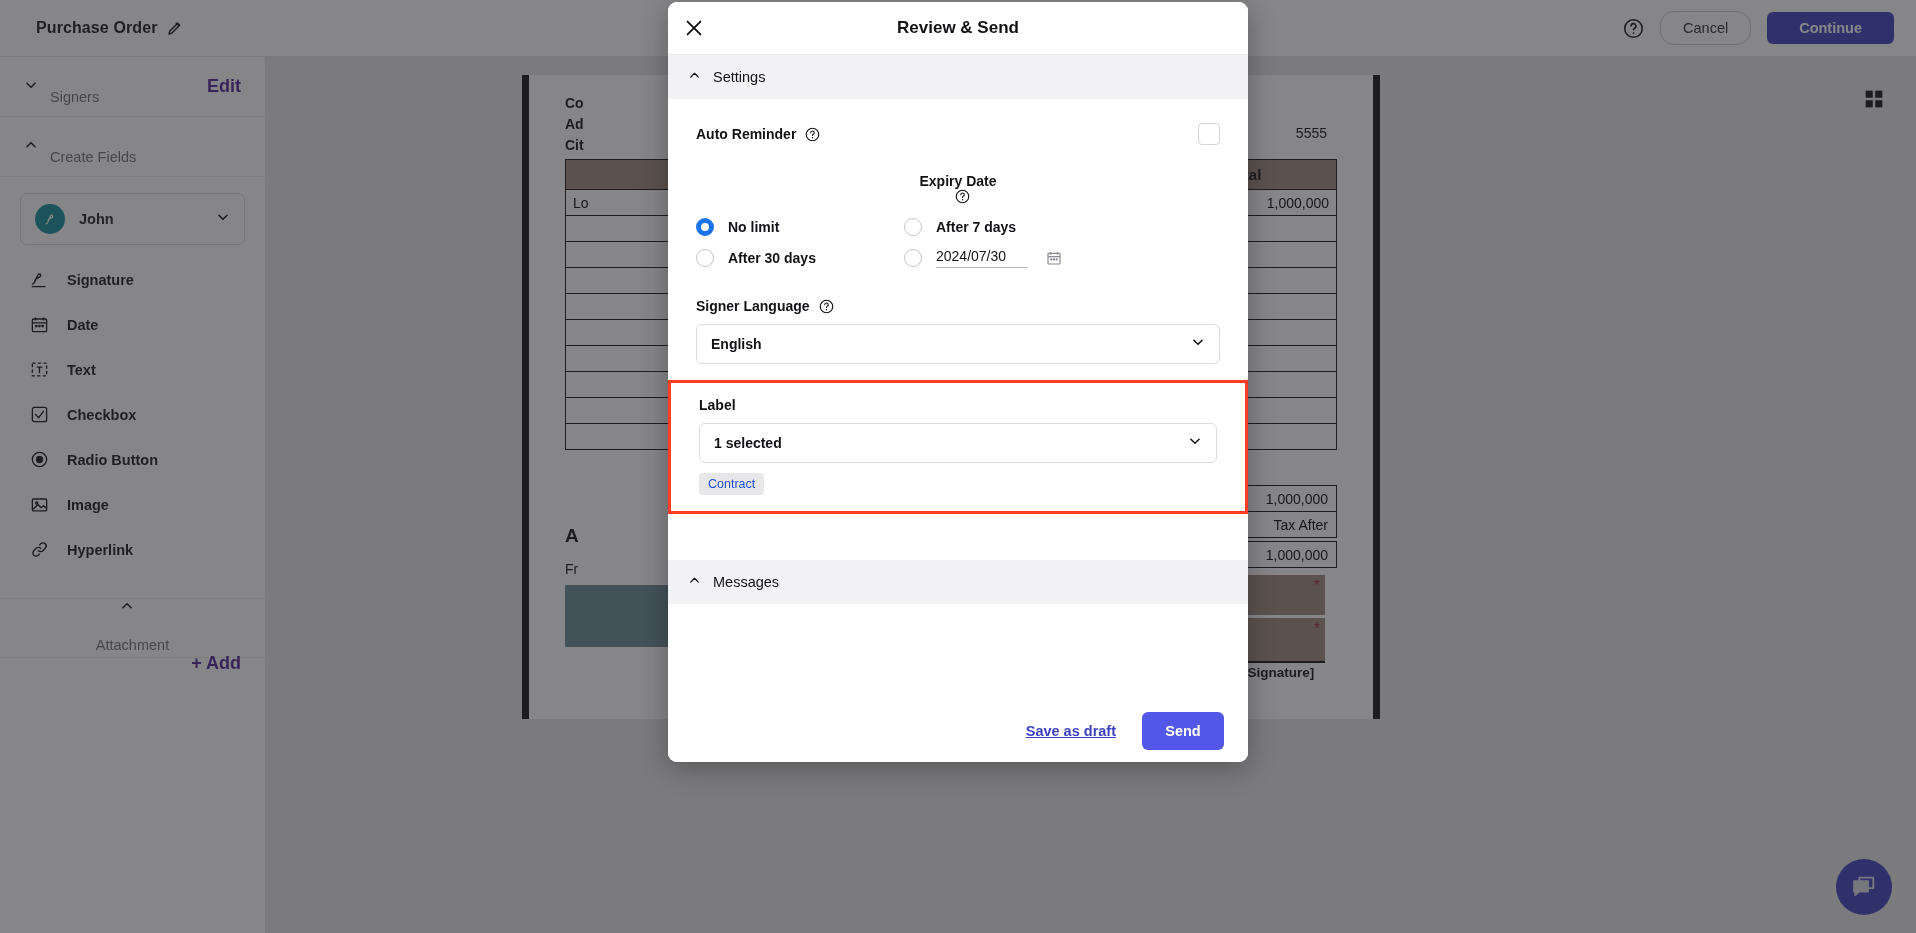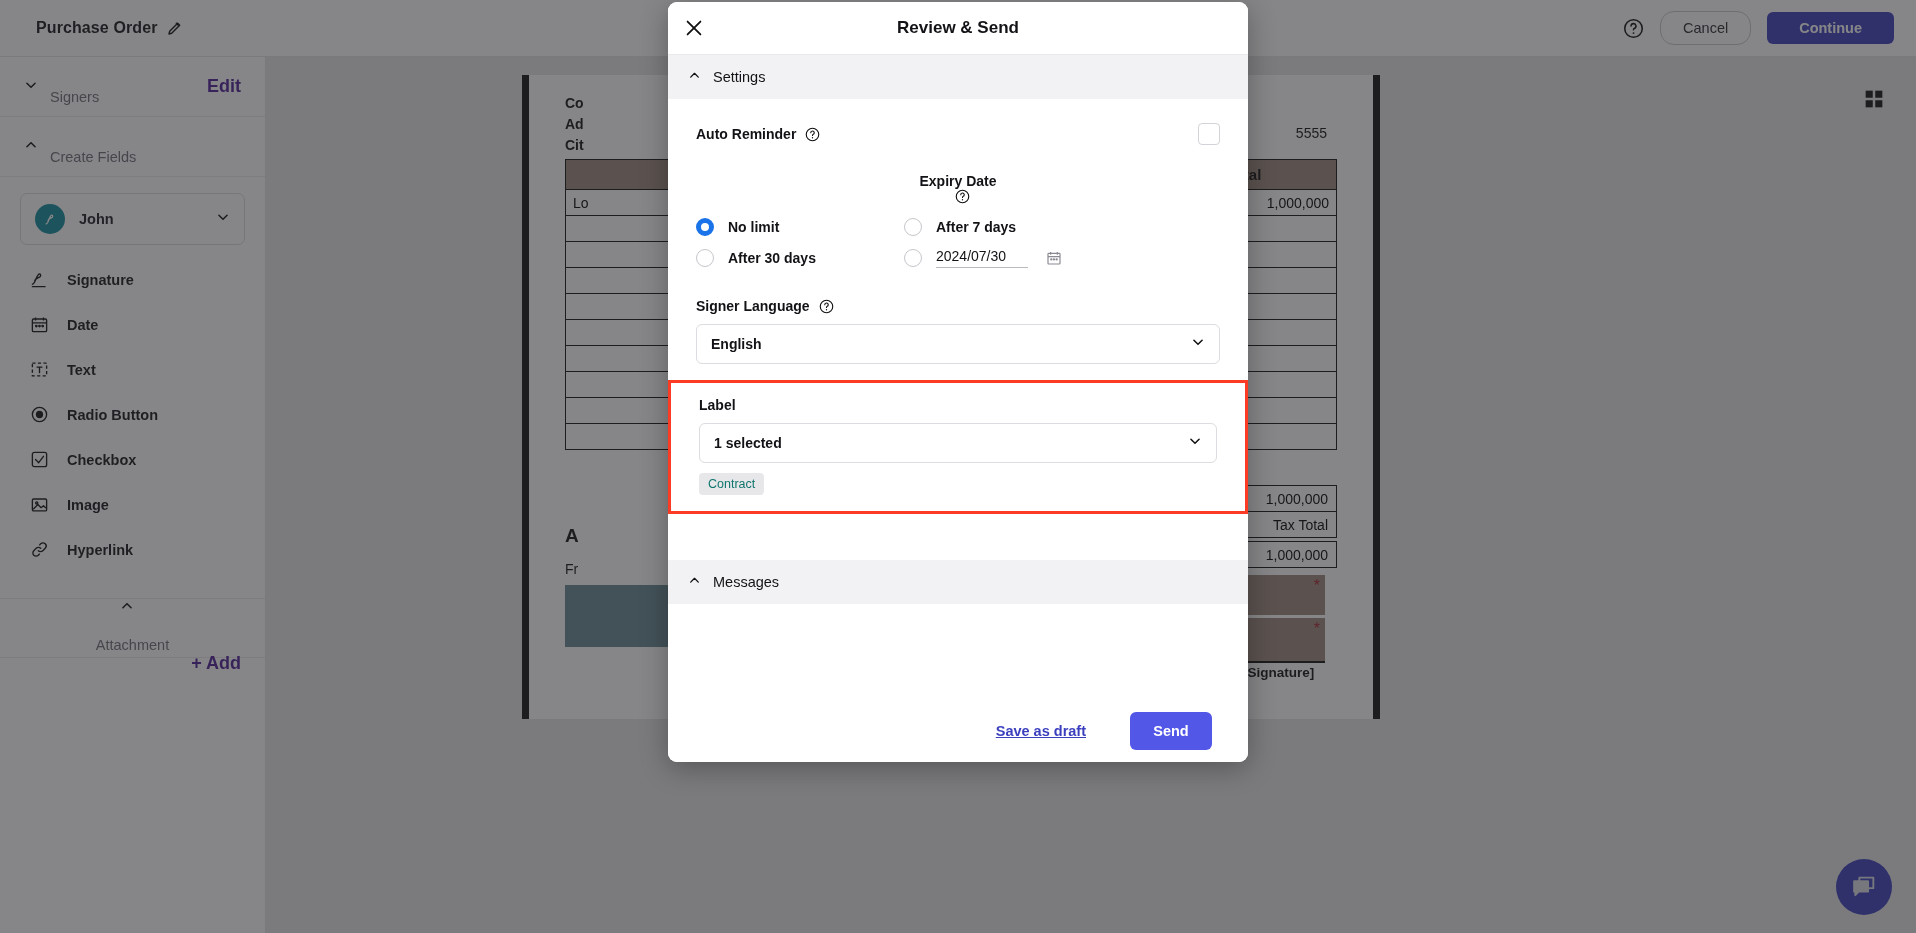--- a/index.html
+++ b/index.html
@@ -232,21 +232,21 @@
   .select-caret { margin-left: auto; width: 14px; display:block; }
 
   .hl-box {
     border: 3px solid #fc3b24;
     padding: 14px 0 16px 0;
     margin-top: 16px;
   }
   .chip {
     display: inline-block; margin-top: 10px;
     background: #e7e7ea; border-radius: 4px;
-    padding: 4px 9px; font-size: 12.5px; color: #0f766e; cursor: pointer;
+    padding: 4px 9px; font-size: 12.5px; color: #1d4ed8; cursor: pointer;
   }
 
   .tabs { display: flex; margin-top: 22px; margin-left: 16px; }
   .tab {
     height: 32px; padding: 0 17px;
     display: flex; align-items: center; justify-content: center;
     font-size: 14px; cursor: pointer;
     border: 1px solid #e0e0e4;
     background: #fff; color: #25252b;
   }
@@ -254,21 +254,21 @@
   .tab:last-child { border-radius: 0 6px 6px 0; border-left: none; }
   .tab.active { background: #232326; color: #fff; border-color: #232326; font-weight: 700; }
   .msg-card {
     margin-top: -14px; border: 1px solid #e4e4e8; border-radius: 7px;
     padding: 30px 20px 20px 20px;
   }
 
   .modal-foot {
     height: 62px; flex: 0 0 auto;
     display: flex; align-items: center; justify-content: flex-end;
-    padding-right: 36px; gap: 44px; background: #fff;
+    padding-right: 24px; gap: 26px; background: #fff;
   }
   .link-draft {
     font-size: 14.5px; font-weight: 700; color: #3b3fbe;
     text-decoration: underline; cursor: pointer;
   }
   .btn-send {
     height: 38px; width: 82px; border: none; border-radius: 6px;
     background: #5257e8; color: #fff; font-size: 14.5px; font-weight: 700;
     font-family: inherit; cursor: pointer;
   }
@@ -363,34 +363,34 @@
           <svg viewBox="0 0 24 24" fill="none" stroke="#111" stroke-width="1.7">
               <rect x="3" y="4" width="18" height="16" stroke-dasharray="4 3"></rect>
               <path d="M9 9h6M12 9v7" stroke-linecap="round"></path>
             </svg>
         </span>
         <span class="field-label">Text</span>
       </div>
       <div class="field-item">
         <span class="field-ic">
           <svg viewBox="0 0 24 24" fill="none" stroke="#111" stroke-width="1.7">
-              <circle cx="12" cy="12" r="9"></circle>
-              <circle cx="12" cy="12" r="4.6" fill="#111" stroke="none"></circle>
-            </svg>
-        </span>
-        <span class="field-label">Radio Button</span>
+              <rect x="3" y="3" width="18" height="18" rx="2.5"></rect>
+              <polyline points="7,12 11,16 17,8" stroke-linecap="round" stroke-linejoin="round"></polyline>
+            </svg>
+        </span>
+        <span class="field-label">Checkbox</span>
       </div>
       <div class="field-item">
         <span class="field-ic">
           <svg viewBox="0 0 24 24" fill="none" stroke="#111" stroke-width="1.7">
-              <rect x="3" y="3" width="18" height="18" rx="2.5"></rect>
-              <polyline points="7,12 11,16 17,8" stroke-linecap="round" stroke-linejoin="round"></polyline>
-            </svg>
-        </span>
-        <span class="field-label">Checkbox</span>
+              <circle cx="12" cy="12" r="9"></circle>
+              <circle cx="12" cy="12" r="4.6" fill="#111" stroke="none"></circle>
+            </svg>
+        </span>
+        <span class="field-label">Radio Button</span>
       </div>
       <div class="field-item">
         <span class="field-ic">
           <svg viewBox="0 0 24 24" fill="none" stroke="#111" stroke-width="1.7">
               <rect x="3" y="5" width="18" height="15" rx="1.5"></rect>
               <circle cx="8.5" cy="10" r="1.4"></circle>
               <polyline points="4,18 10,12 14,16 17,13.5 20,16.5" stroke-linejoin="round"></polyline>
             </svg>
         </span>
         <span class="field-label">Image</span>
@@ -500,21 +500,21 @@
         </table>
 
       <table class="tot-table">
         <tbody>
             <tr>
           <td class="k">SUBTOTAL</td>
           <td class="v">1,000,000</td>
         </tr>
         <tr>
           <td class="k">TAX</td>
-          <td class="v">Tax Total</td>
+          <td class="v">Tax After</td>
         </tr>
         <tr class="gap">
               <td></td>
               <td></td>
             </tr>
         <tr>
           <td class="k">TOTAL</td>
           <td class="v">1,000,000</td>
         </tr>
       </tbody>

